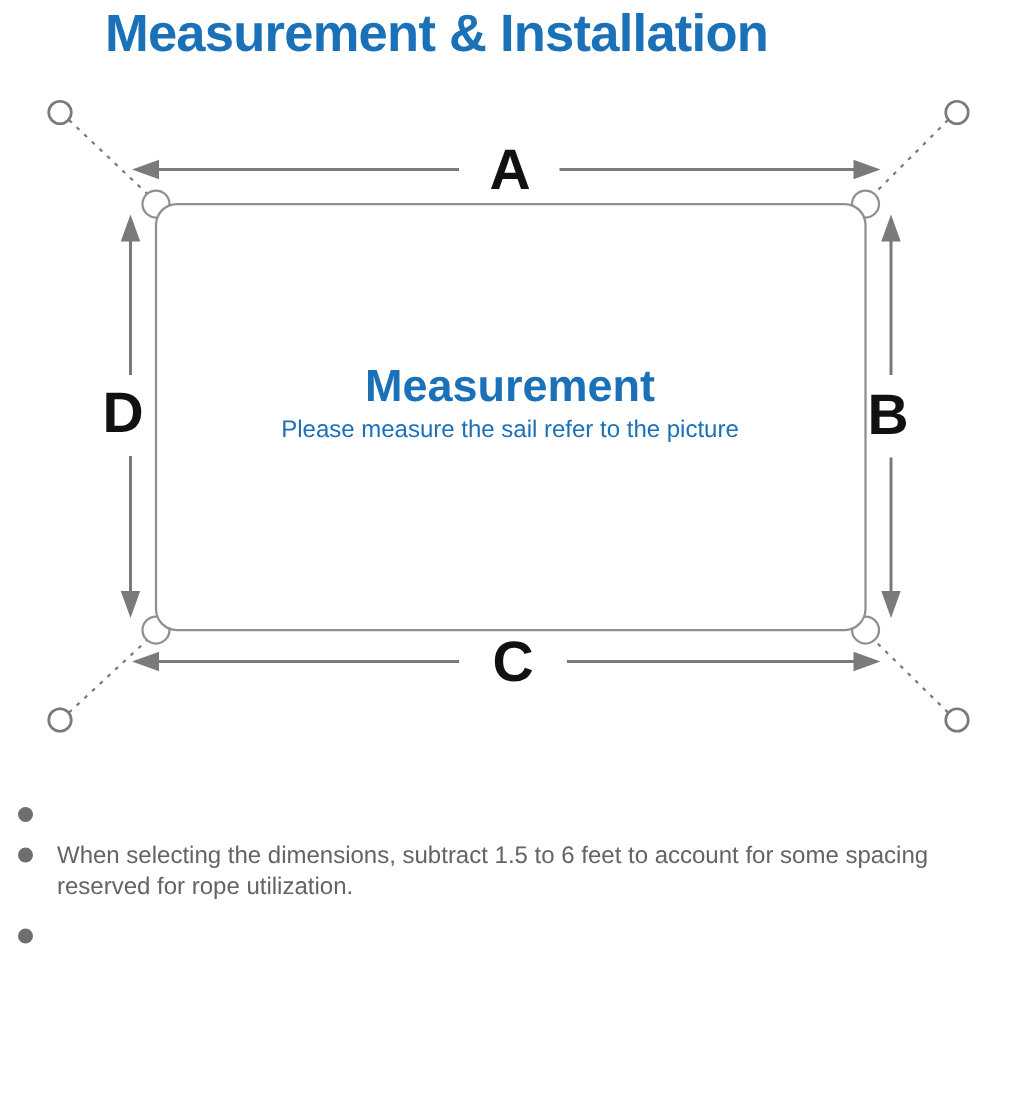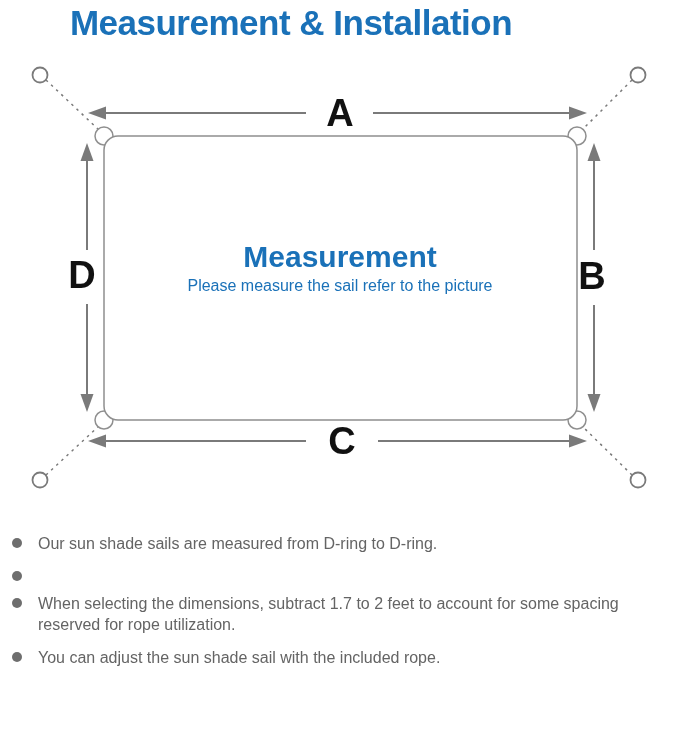--- a/index.html
+++ b/index.html
@@ -128,26 +128,21 @@
     <text class="dim-letter" x="592" y="245" text-anchor="middle">B</text>
 
     <text class="center-title" x="340" y="223" text-anchor="middle">Measurement</text>
     <text class="center-subtitle" x="340" y="247" text-anchor="middle">Please measure the sail refer to the picture</text>
   </svg>
 </div>
 
 <div class="notes">
   <div class="note-item">
     <span class="bullet-dot"></span>
-    <span class="note-text">Our sun shade sails are measured from D-ring to D-ring.</span>
+  </div>
+  <div class="note-item">
+    <span class="bullet-dot"></span>
+    <span class="note-text">When selecting the dimensions, subtract 1.5 to 6 feet to account for some spacing reserved for rope utilization.</span>
   </div>
   <div class="note-item">
     <span class="bullet-dot"></span>
   </div>
-  <div class="note-item">
-    <span class="bullet-dot"></span>
-    <span class="note-text">When selecting the dimensions, subtract 1.7 to 2 feet to account for some spacing reserved for rope utilization.</span>
-  </div>
-  <div class="note-item">
-    <span class="bullet-dot"></span>
-    <span class="note-text">You can adjust the sun shade sail with the included rope.</span>
-  </div>
 </div>
 
 </body></html>

